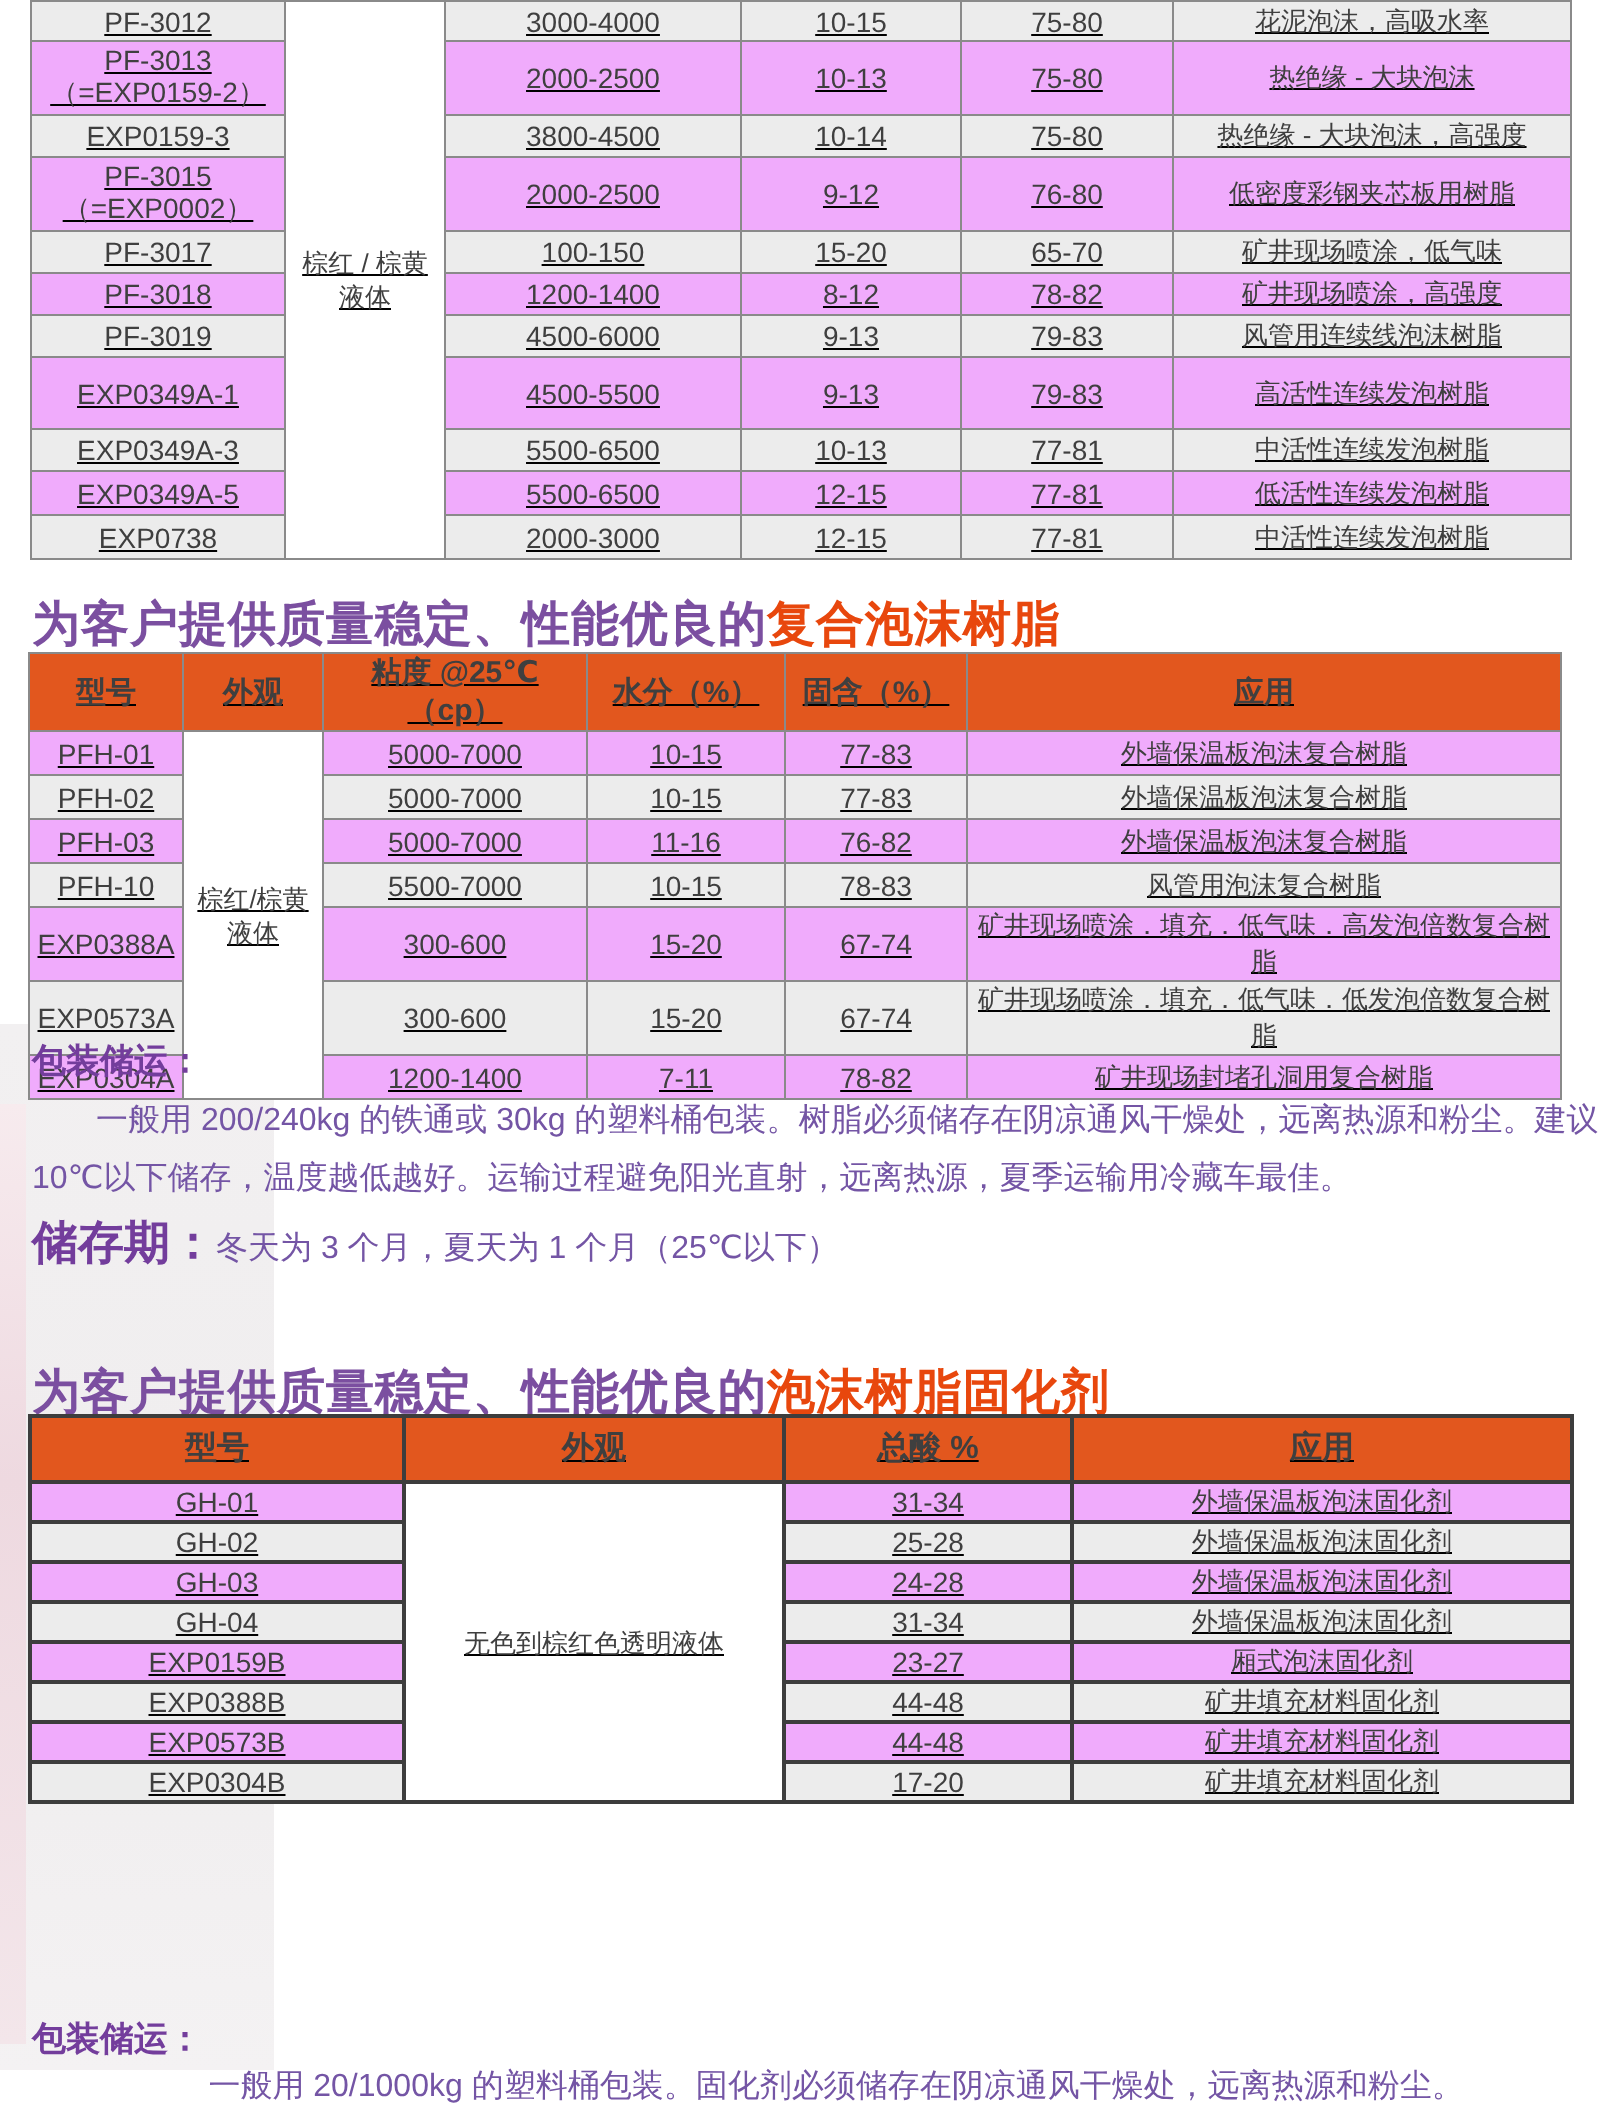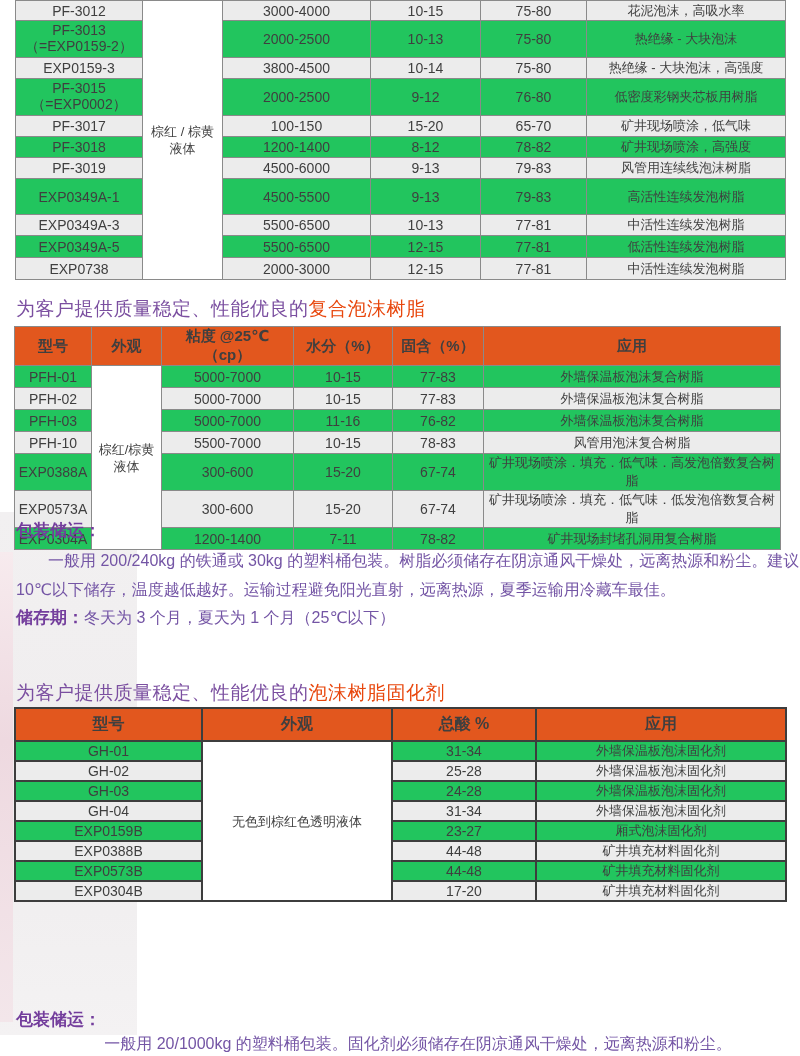--- a/index.html
+++ b/index.html
@@ -7,43 +7,43 @@
        font-family:"Liberation Sans","DejaVu Sans",sans-serif;}
   .page{position:relative;width:800px;height:1056px;background:#ffffff;}
 
   
   .bg-gray{position:absolute;left:0;top:512px;width:137px;height:523px;
            background:linear-gradient(180deg,#f2f0f1 0%,#efedee 60%,#f4f2f3 100%);}
   .bg-pink{position:absolute;left:0;top:552px;width:13px;height:470px;
            background:linear-gradient(180deg,#f7ebee 0%,#eed9e0 40%,#f3e6ea 100%);}
 
   table.tbl{position:absolute;border-collapse:collapse;table-layout:fixed;
-            background:#22c55e;}
+            background:#f0abfc;text-decoration:underline;}
   table.tbl td,table.tbl th{border:1px solid #8a8a8a;overflow:hidden;
             color:#3f3f3f;text-align:center;vertical-align:middle;padding:0 2px;}
   table.dark td,table.dark th{border:2px solid #3d3d3d;}
   tr.shade td{background:#ececec;}
   td.model-left{text-align:left;padding-left:6px;font-size:14px;}
   td.model{font-size:14px;}
   td.num{font-size:14px;}
   td.app{font-size:13px;}
   td.appearance{background:#ffffff !important;font-size:13px;line-height:17px;}
   th.hdr{background:#e2571e;color:#ffffff;font-weight:bold;font-size:15px;}
   table.dark th.hdr{font-size:16px;}
 
-  .heading{position:absolute;left:16px;font-size:19px;font-weight:normal;
+  .heading{position:absolute;left:16px;font-size:24px;font-weight:bold;
            color:#7b4fa0;letter-spacing:0.5px;white-space:nowrap;}
   .heading .em{color:#e8470d;}
 
   .pk-title{position:absolute;left:16px;font-size:17px;font-weight:bold;color:#733d9c;}
   .pk-line{position:absolute;left:16px;width:772px;font-size:16px;color:#7455a5;
            line-height:29px;white-space:nowrap;}
   .indent{text-indent:2em;text-align:center;}
   .storage{position:absolute;left:16px;font-size:16px;color:#7455a5;white-space:nowrap;}
-  .storage b{color:#733d9c;font-size:17px;}
+  .storage b{color:#733d9c;font-size:23px;}
 </style>
 </head>
 <body>
 
 <div class="page">
 
   <div class="bg-gray"></div>
   <div class="bg-pink"></div>
 
   <table class="tbl light" id="resin-table" style="left:15px;top:0;width:770px;">

